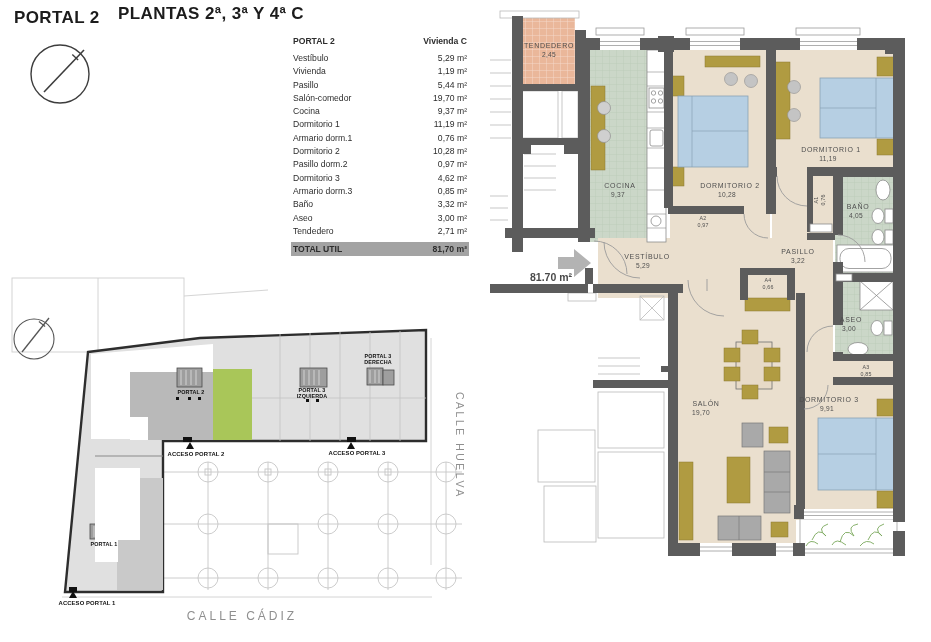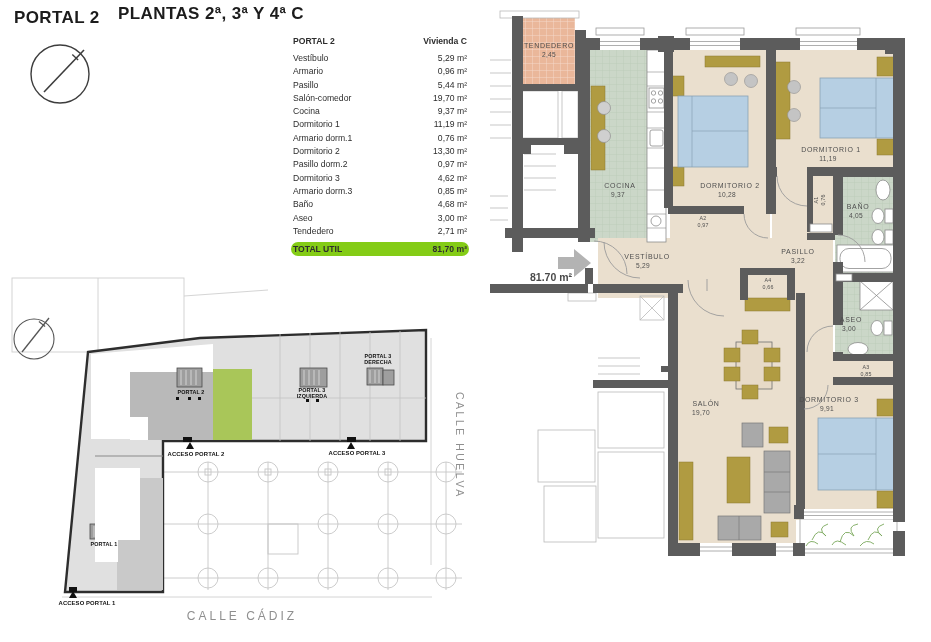--- a/index.html
+++ b/index.html
@@ -5,22 +5,22 @@
   html,body{margin:0;padding:0;background:#fff;}
   body{width:931px;height:642px;position:relative;overflow:hidden;
        font-family:"Liberation Sans",sans-serif;color:#222;}
   .abs{position:absolute;}
   
   .title{font-size:17px;font-weight:bold;letter-spacing:.4px;color:#1c1c1c;white-space:nowrap;}
   
   .area-table{left:293px;top:36px;width:174px;font-size:8.6px;color:#2d2d2d;}
   .at-head{display:flex;justify-content:space-between;font-weight:bold;height:17px;}
   .at-row{display:flex;justify-content:space-between;height:13.3px;align-items:flex-start;}
-  .at-total{display:flex;justify-content:space-between;font-weight:bold;background:#84cc16;
-            height:14px;align-items:center;padding:0 2px;margin-left:-2px;margin-right:-2px;margin-top:3px;border-radius:7px;}
+  .at-total{display:flex;justify-content:space-between;font-weight:bold;background:#a3a3a3;
+            height:14px;align-items:center;padding:0 2px;margin-left:-2px;margin-right:-2px;margin-top:3px;}
   
   svg text{font-family:"Liberation Sans",sans-serif;}
   .fp-room{font-size:7px;fill:#4f4f4f;letter-spacing:.7px;text-anchor:middle;}
   .fp-area{font-size:6.6px;fill:#4f4f4f;letter-spacing:.3px;text-anchor:middle;}
   .fp-closet{font-size:5.3px;fill:#4f4f4f;letter-spacing:.2px;text-anchor:middle;}
   .fp-total{font-size:10.5px;font-weight:bold;fill:#4a4a4a;text-anchor:middle;}
   .sp-portal{font-size:5.4px;font-weight:bold;fill:#101010;text-anchor:middle;letter-spacing:.1px;}
   .sp-acceso{font-size:5.9px;font-weight:bold;fill:#101010;text-anchor:middle;letter-spacing:.1px;}
   .sp-street{font-size:12px;fill:#8f8f8f;letter-spacing:3px;text-anchor:middle;}
   .sp-street-v{font-size:10.5px;fill:#8f8f8f;letter-spacing:2.5px;}
@@ -49,22 +49,22 @@
 <div class="abs area-table">
   <div class="at-head">
     <span>PORTAL 2</span>
     <span>Vivienda C</span>
   </div>
   <div class="at-row">
       <span>Vestíbulo</span>
       <span>5,29 m²</span>
     </div>
   <div class="at-row">
-      <span>Armario</span>
-      <span>0,96 m²</span>
+      <span>Vivienda</span>
+      <span>1,19 m²</span>
     </div>
   <div class="at-row">
       <span>Pasillo</span>
       <span>5,44 m²</span>
     </div>
   <div class="at-row">
       <span>Salón-comedor</span>
       <span>19,70 m²</span>
     </div>
   <div class="at-row">
@@ -74,37 +74,37 @@
   <div class="at-row">
       <span>Dormitorio 1</span>
       <span>11,19 m²</span>
     </div>
   <div class="at-row">
       <span>Armario dorm.1</span>
       <span>0,76 m²</span>
     </div>
   <div class="at-row">
       <span>Dormitorio 2</span>
-      <span>13,30 m²</span>
+      <span>10,28 m²</span>
     </div>
   <div class="at-row">
       <span>Pasillo dorm.2</span>
       <span>0,97 m²</span>
     </div>
   <div class="at-row">
       <span>Dormitorio 3</span>
       <span>4,62 m²</span>
     </div>
   <div class="at-row">
       <span>Armario dorm.3</span>
       <span>0,85 m²</span>
     </div>
   <div class="at-row">
       <span>Baño</span>
-      <span>4,68 m²</span>
+      <span>3,32 m²</span>
     </div>
   <div class="at-row">
       <span>Aseo</span>
       <span>3,00 m²</span>
     </div>
   <div class="at-row">
       <span>Tendedero</span>
       <span>2,71 m²</span>
     </div>
   <div class="at-total">

